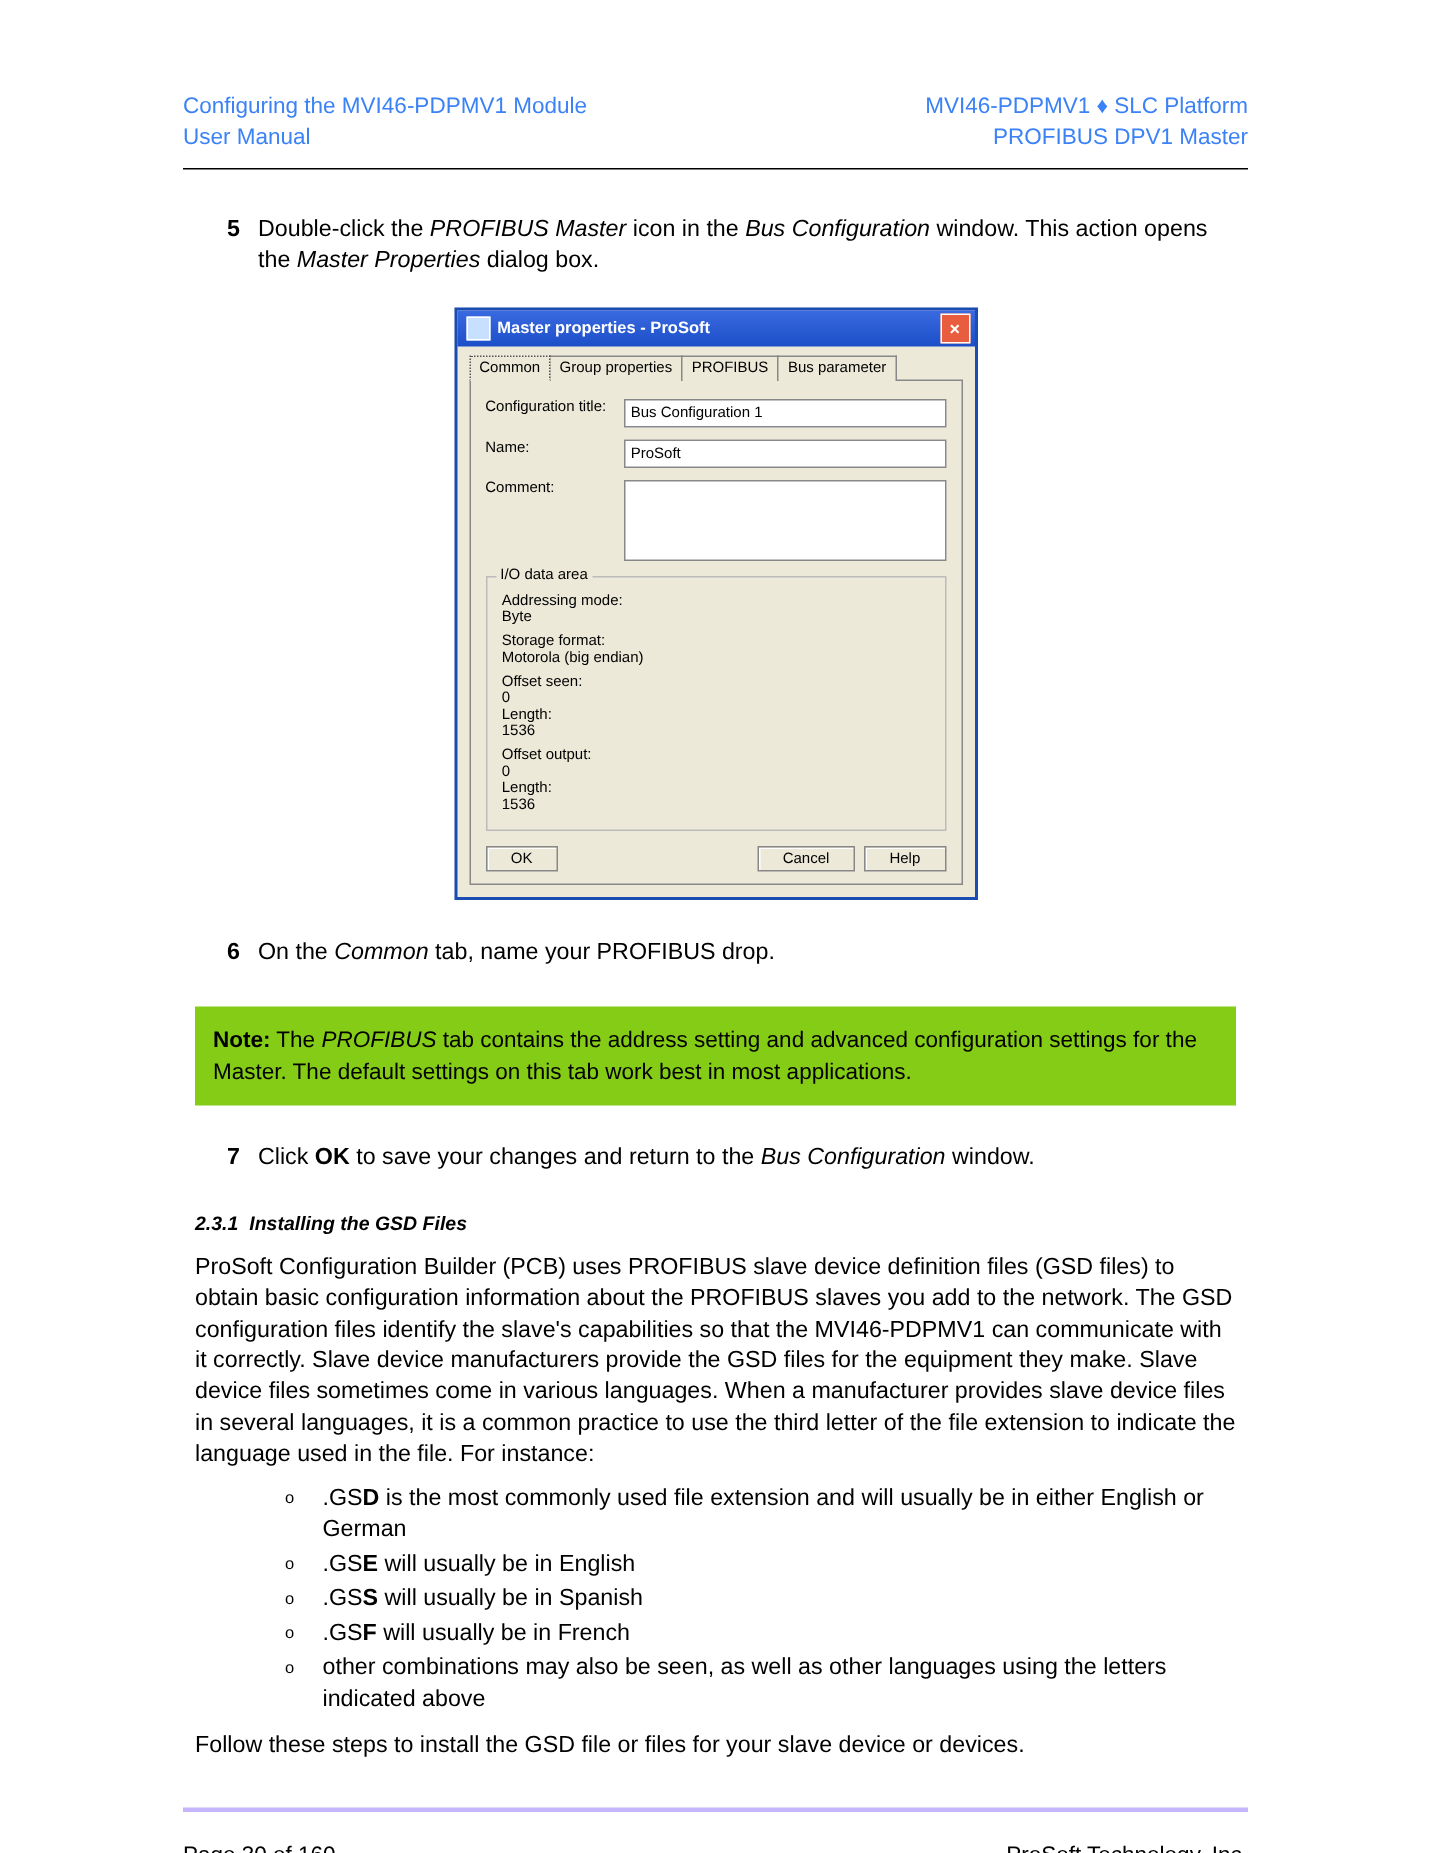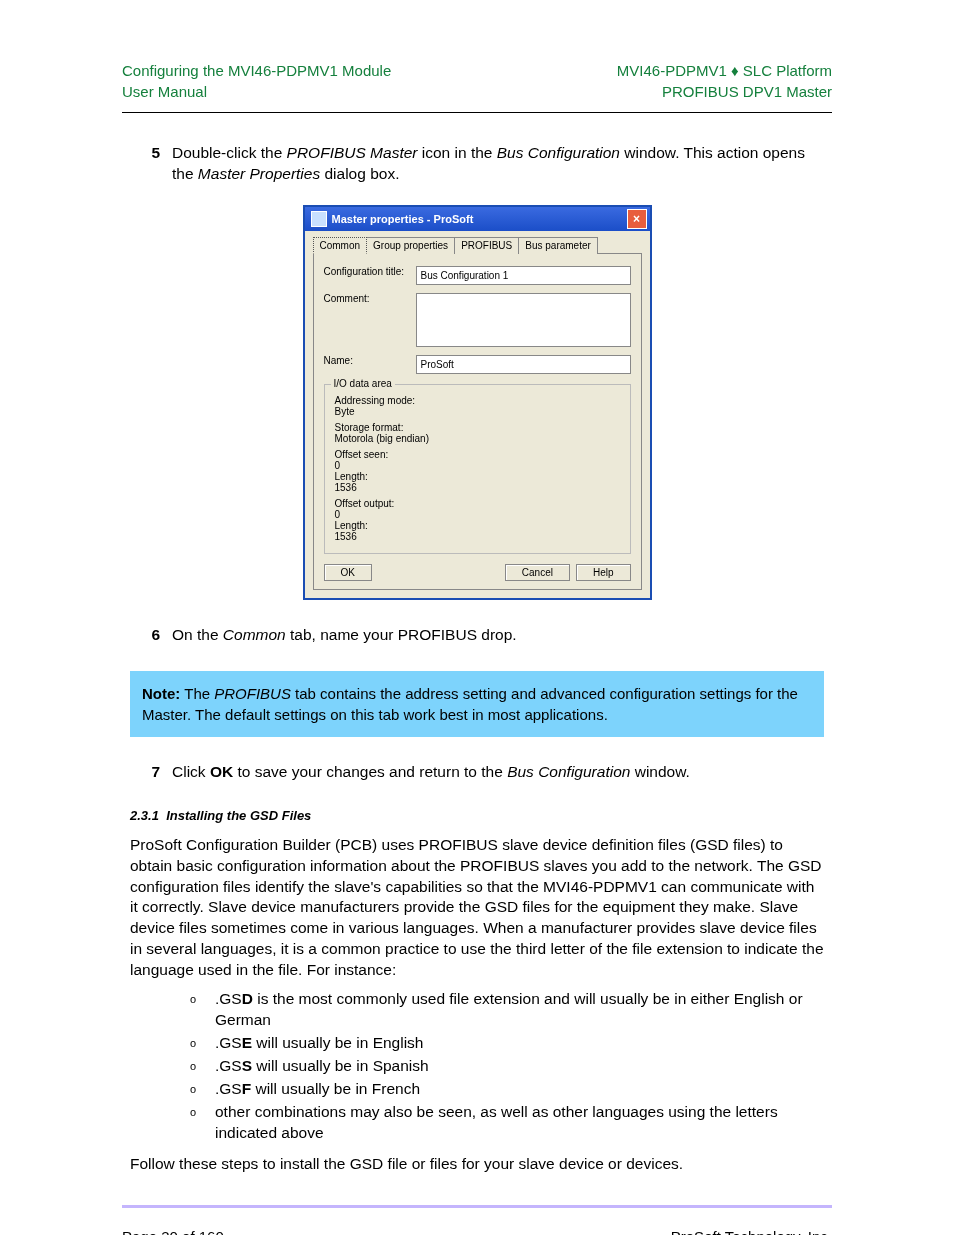--- a/index.html
+++ b/index.html
@@ -10,21 +10,21 @@
     width: 954px;
   }
   .page {
     padding: 60px 122px 40px 122px;
     box-sizing: border-box;
   }
   .header {
     display: flex;
     justify-content: space-between;
     font-size: 15px;
-    color: #15803d;
+    color: #3b82f6;
     border-bottom: 1px solid #000;
     padding-bottom: 10px;
     margin-bottom: 30px;
   }
   .header-left, .header-right {
     line-height: 1.4;
   }
   .header-right {
     text-align: right;
   }
@@ -167,21 +167,21 @@
   }
   .dlg-buttons-right { display:flex; gap:6px; }
   .win-btn {
     border: 1px solid #888;
     background: #ece9d8;
     padding: 2px 16px;
     font-size: 10px;
     box-shadow: inset 1px 1px 0 #fff;
   }
   .note-box {
-    background: #7dd3fc;
+    background: #84cc16;
     padding: 12px 12px;
     margin: 25px 0;
     font-size: 15px;
     line-height: 1.4;
   }
   .section-heading {
     font-weight: bold;
     font-style: italic;
     font-size: 13px;
     margin: 25px 0 12px 0;
@@ -254,26 +254,26 @@
             <div class="tab">Group properties</div>
             <div class="tab">PROFIBUS</div>
             <div class="tab">Bus parameter</div>
           </div>
           <div class="tab-panel">
             <div class="form-row">
               <div class="form-label">Configuration title:</div>
               <div class="form-input">Bus Configuration 1</div>
             </div>
             <div class="form-row">
+              <div class="form-label">Name:</div>
+              <div class="form-input">ProSoft</div>
+            </div>
+            <div class="form-row">
               <div class="form-label">Comment:</div>
               <div class="form-textarea"></div>
-            </div>
-            <div class="form-row">
-              <div class="form-label">Name:</div>
-              <div class="form-input">ProSoft</div>
             </div>
             <div class="fieldset">
               <div class="fieldset-legend">I/O data area</div>
               <div class="io-row">
                 <div class="io-label">Addressing mode:</div>
                 <div>Byte</div>
               </div>
               <div class="io-row">
                 <div class="io-label">Storage format:</div>
                 <div>Motorola (big endian)</div>

